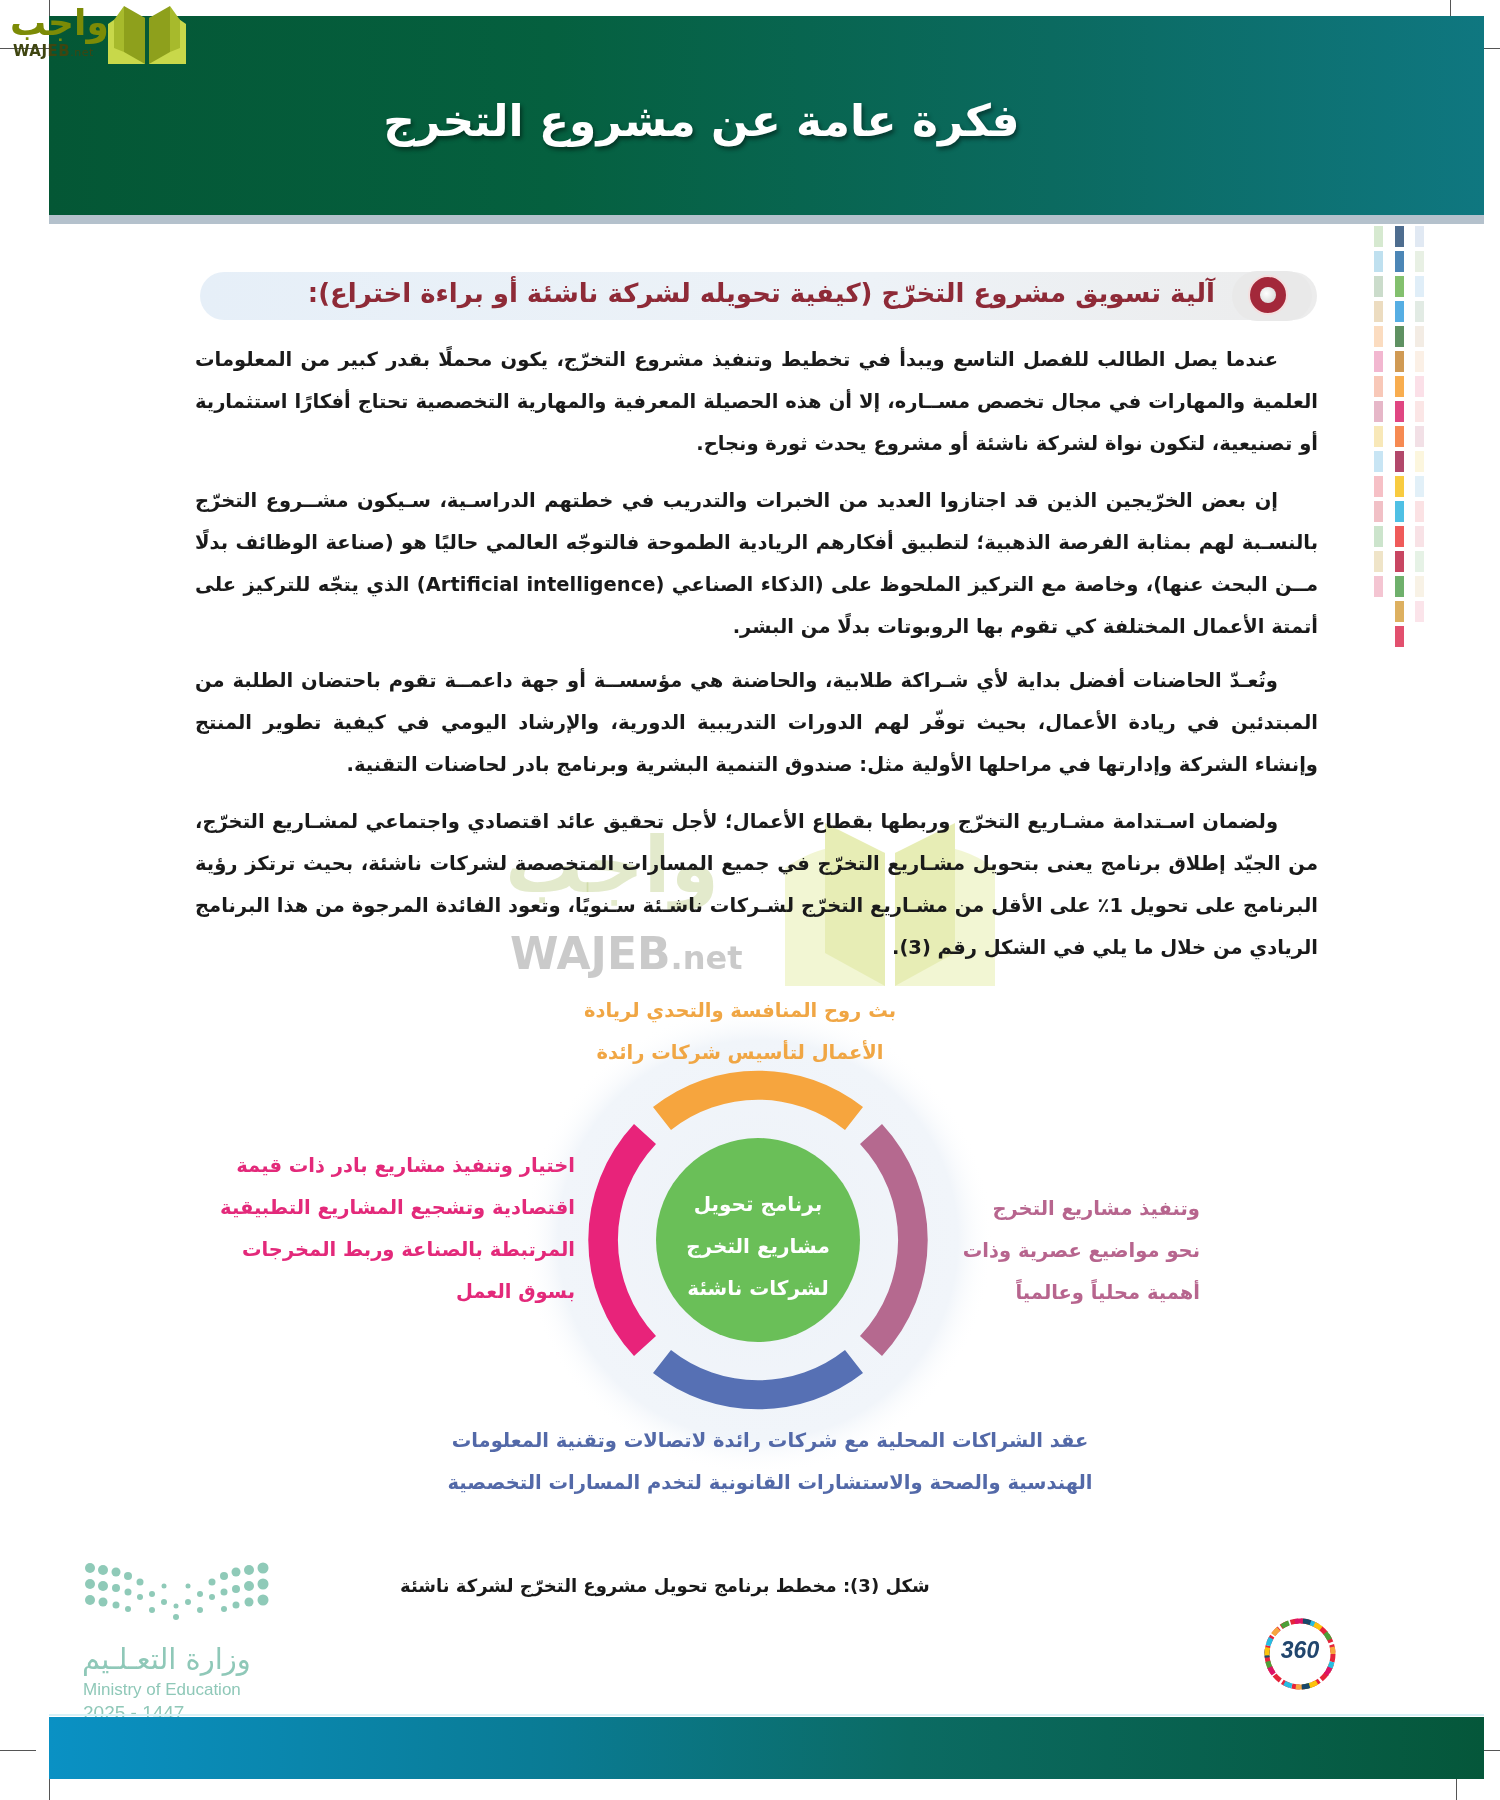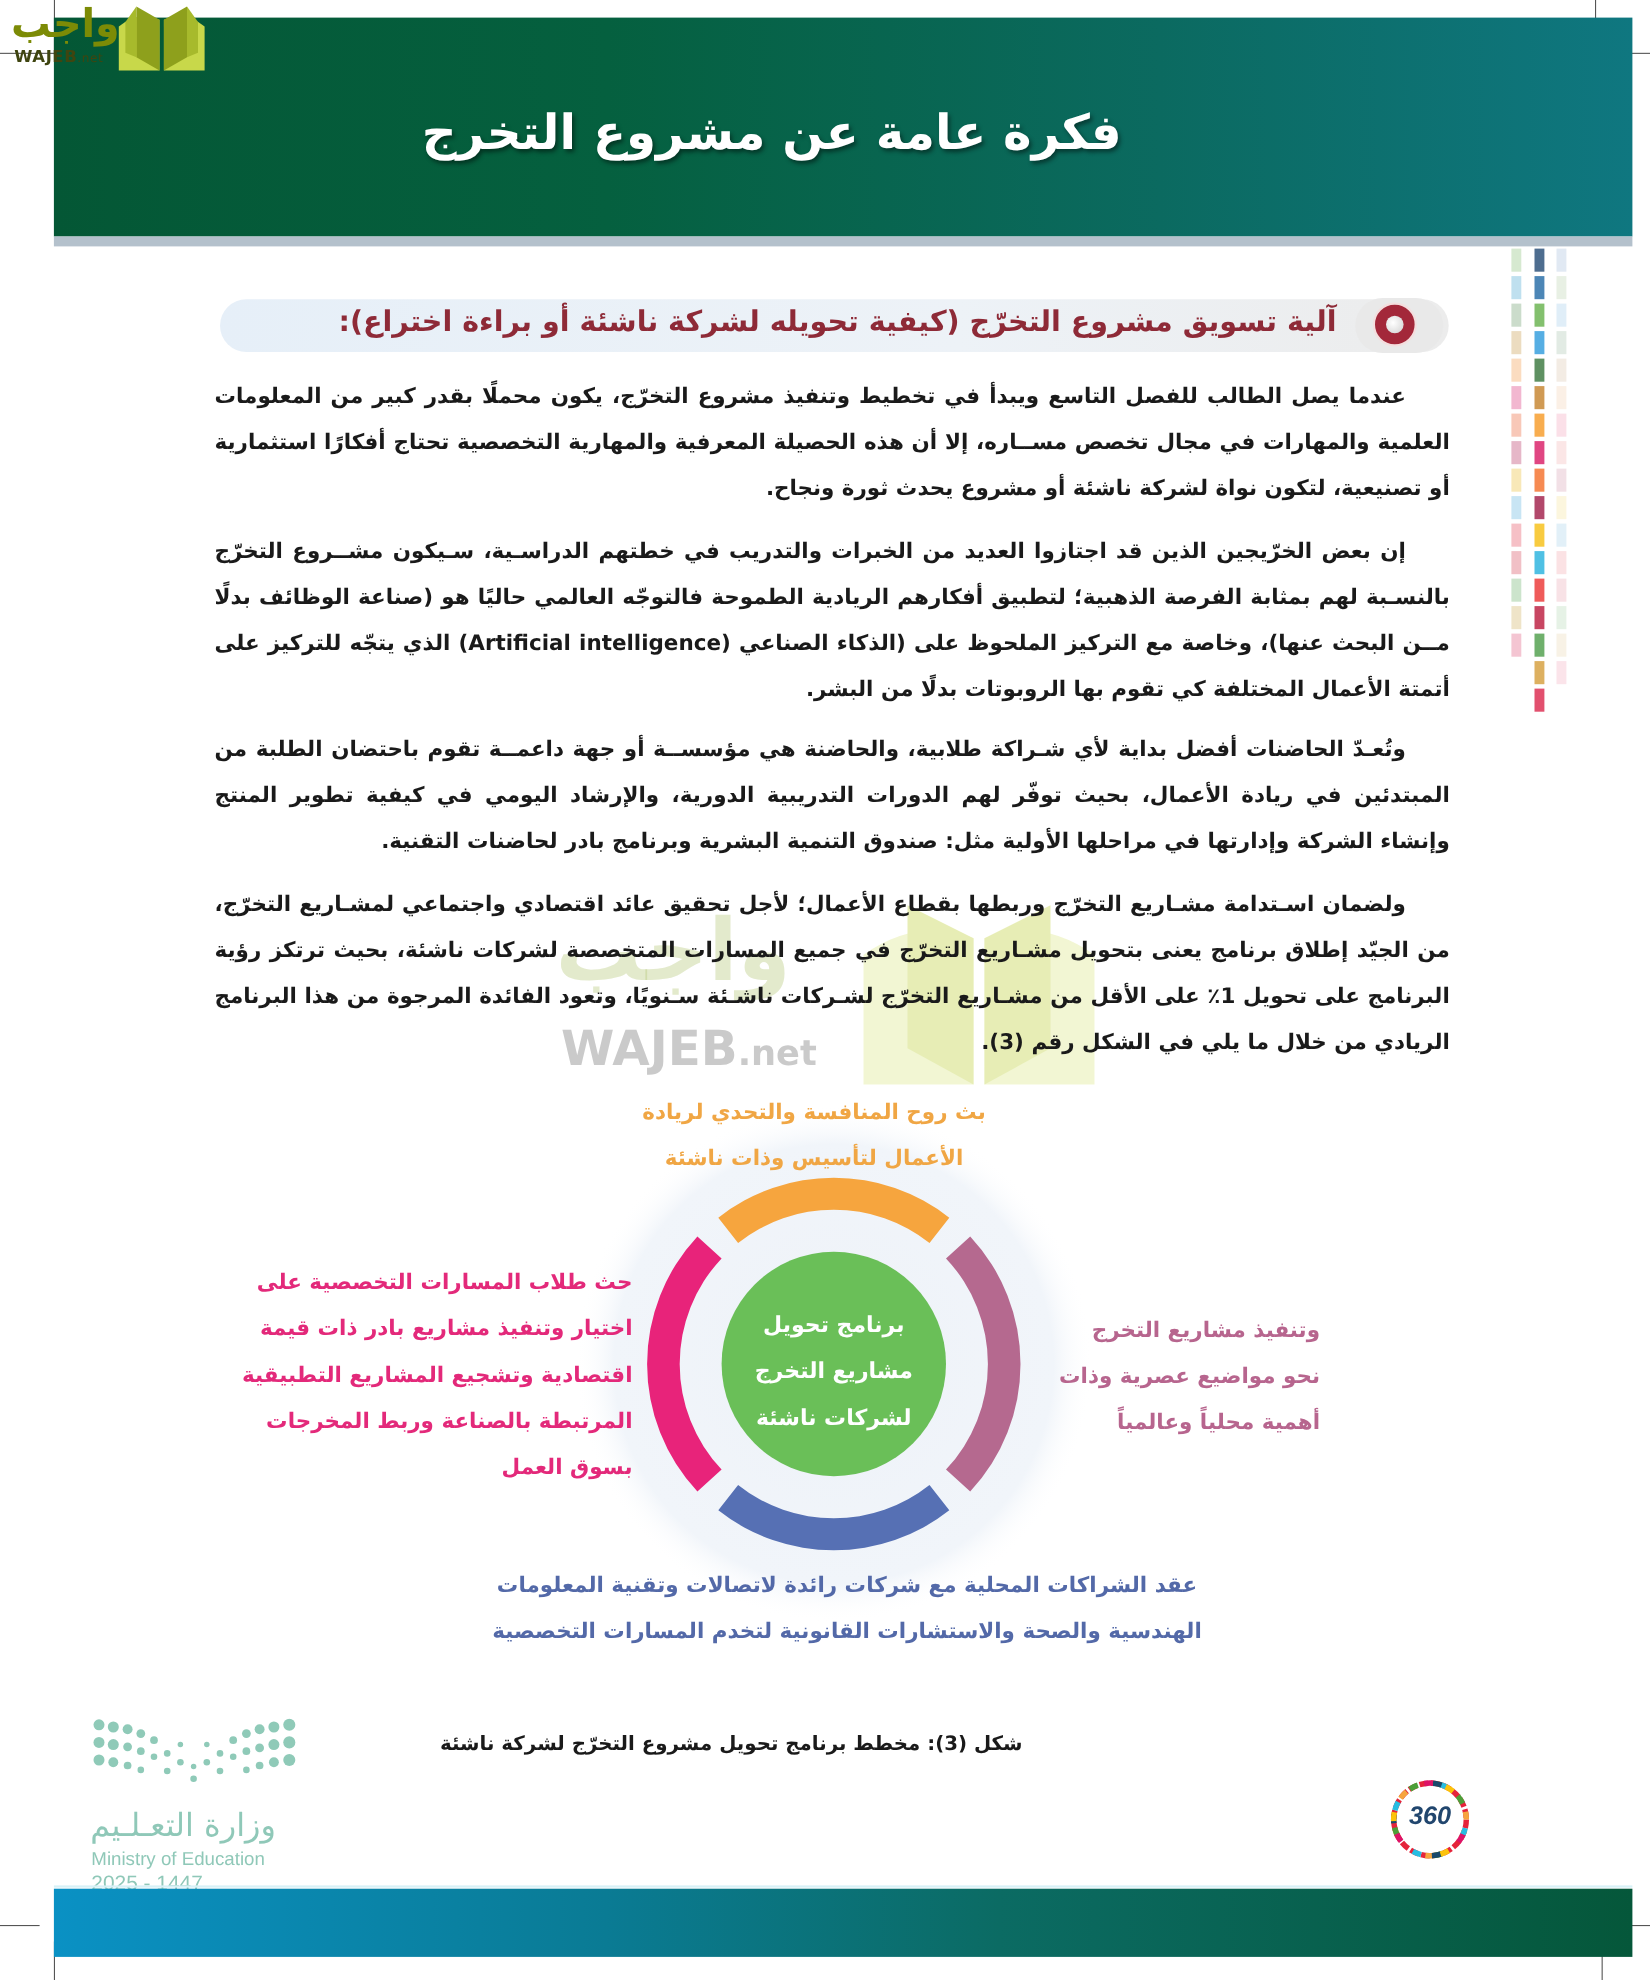--- a/index.html
+++ b/index.html
@@ -236,33 +236,32 @@
 </svg>
 
 <div class="center-label">
   <div>برنامج تحويل</div>
   <div>مشاريع التخرج</div>
   <div>لشركات ناشئة</div>
 </div>
 
 <div class="diag-text diag-top">
   <div>بث روح المنافسة والتحدي لريادة</div>
-  <div>الأعمال لتأسيس وذات ناشئة</div>
+  <div>الأعمال لتأسيس شركات رائدة</div>
 </div>
 <div class="diag-text diag-right">
   <div>وتنفيذ مشاريع التخرج</div>
   <div>نحو مواضيع عصرية وذات</div>
   <div>أهمية محلياً وعالمياً</div>
 </div>
 <div class="diag-text diag-bottom">
   <div>عقد الشراكات المحلية مع شركات رائدة لاتصالات وتقنية المعلومات</div>
   <div>الهندسية والصحة والاستشارات القانونية لتخدم المسارات التخصصية</div>
 </div>
 <div class="diag-text diag-left">
-  <div>حث طلاب المسارات التخصصية على</div>
   <div>اختيار وتنفيذ مشاريع بادر ذات قيمة</div>
   <div>اقتصادية وتشجيع المشاريع التطبيقية</div>
   <div>المرتبطة بالصناعة وربط المخرجات</div>
   <div>بسوق العمل</div>
 </div>
 
 <div class="figure-caption">شكل (3): مخطط برنامج تحويل مشروع التخرّج لشركة ناشئة</div>
 
 <svg class="moe-dots" viewBox="0 0 185 70">
   <g fill="#8fcab8">

